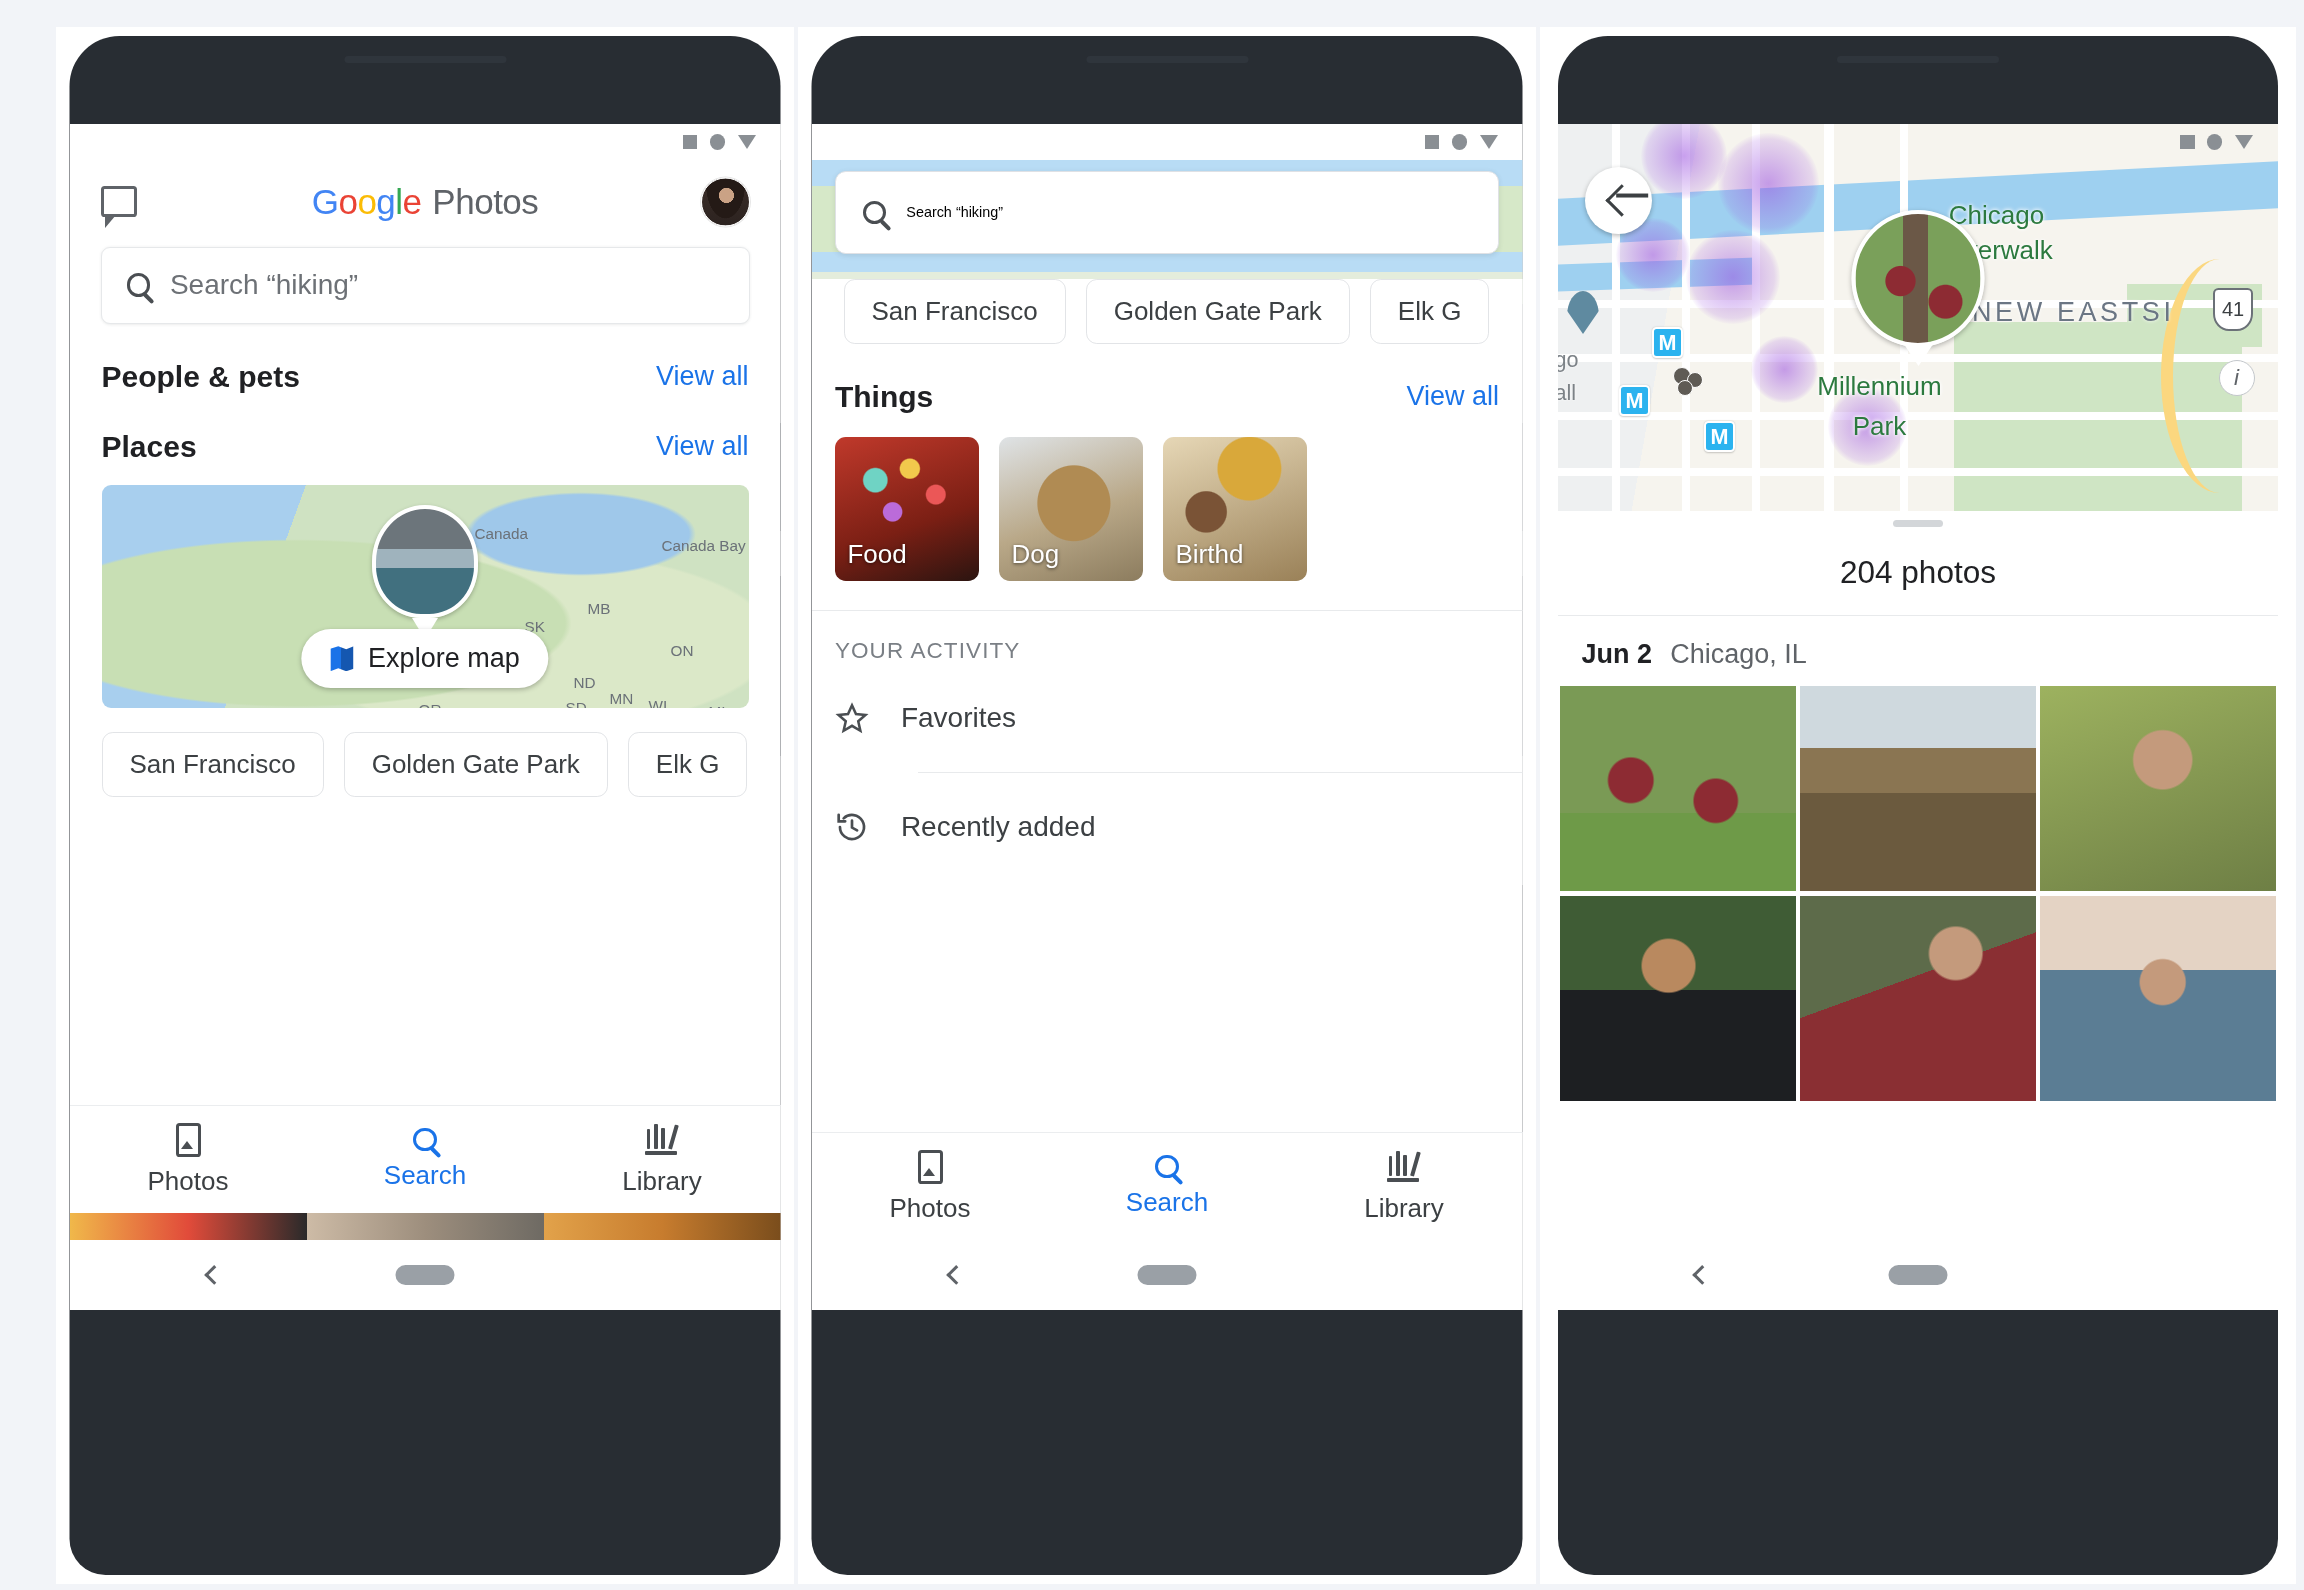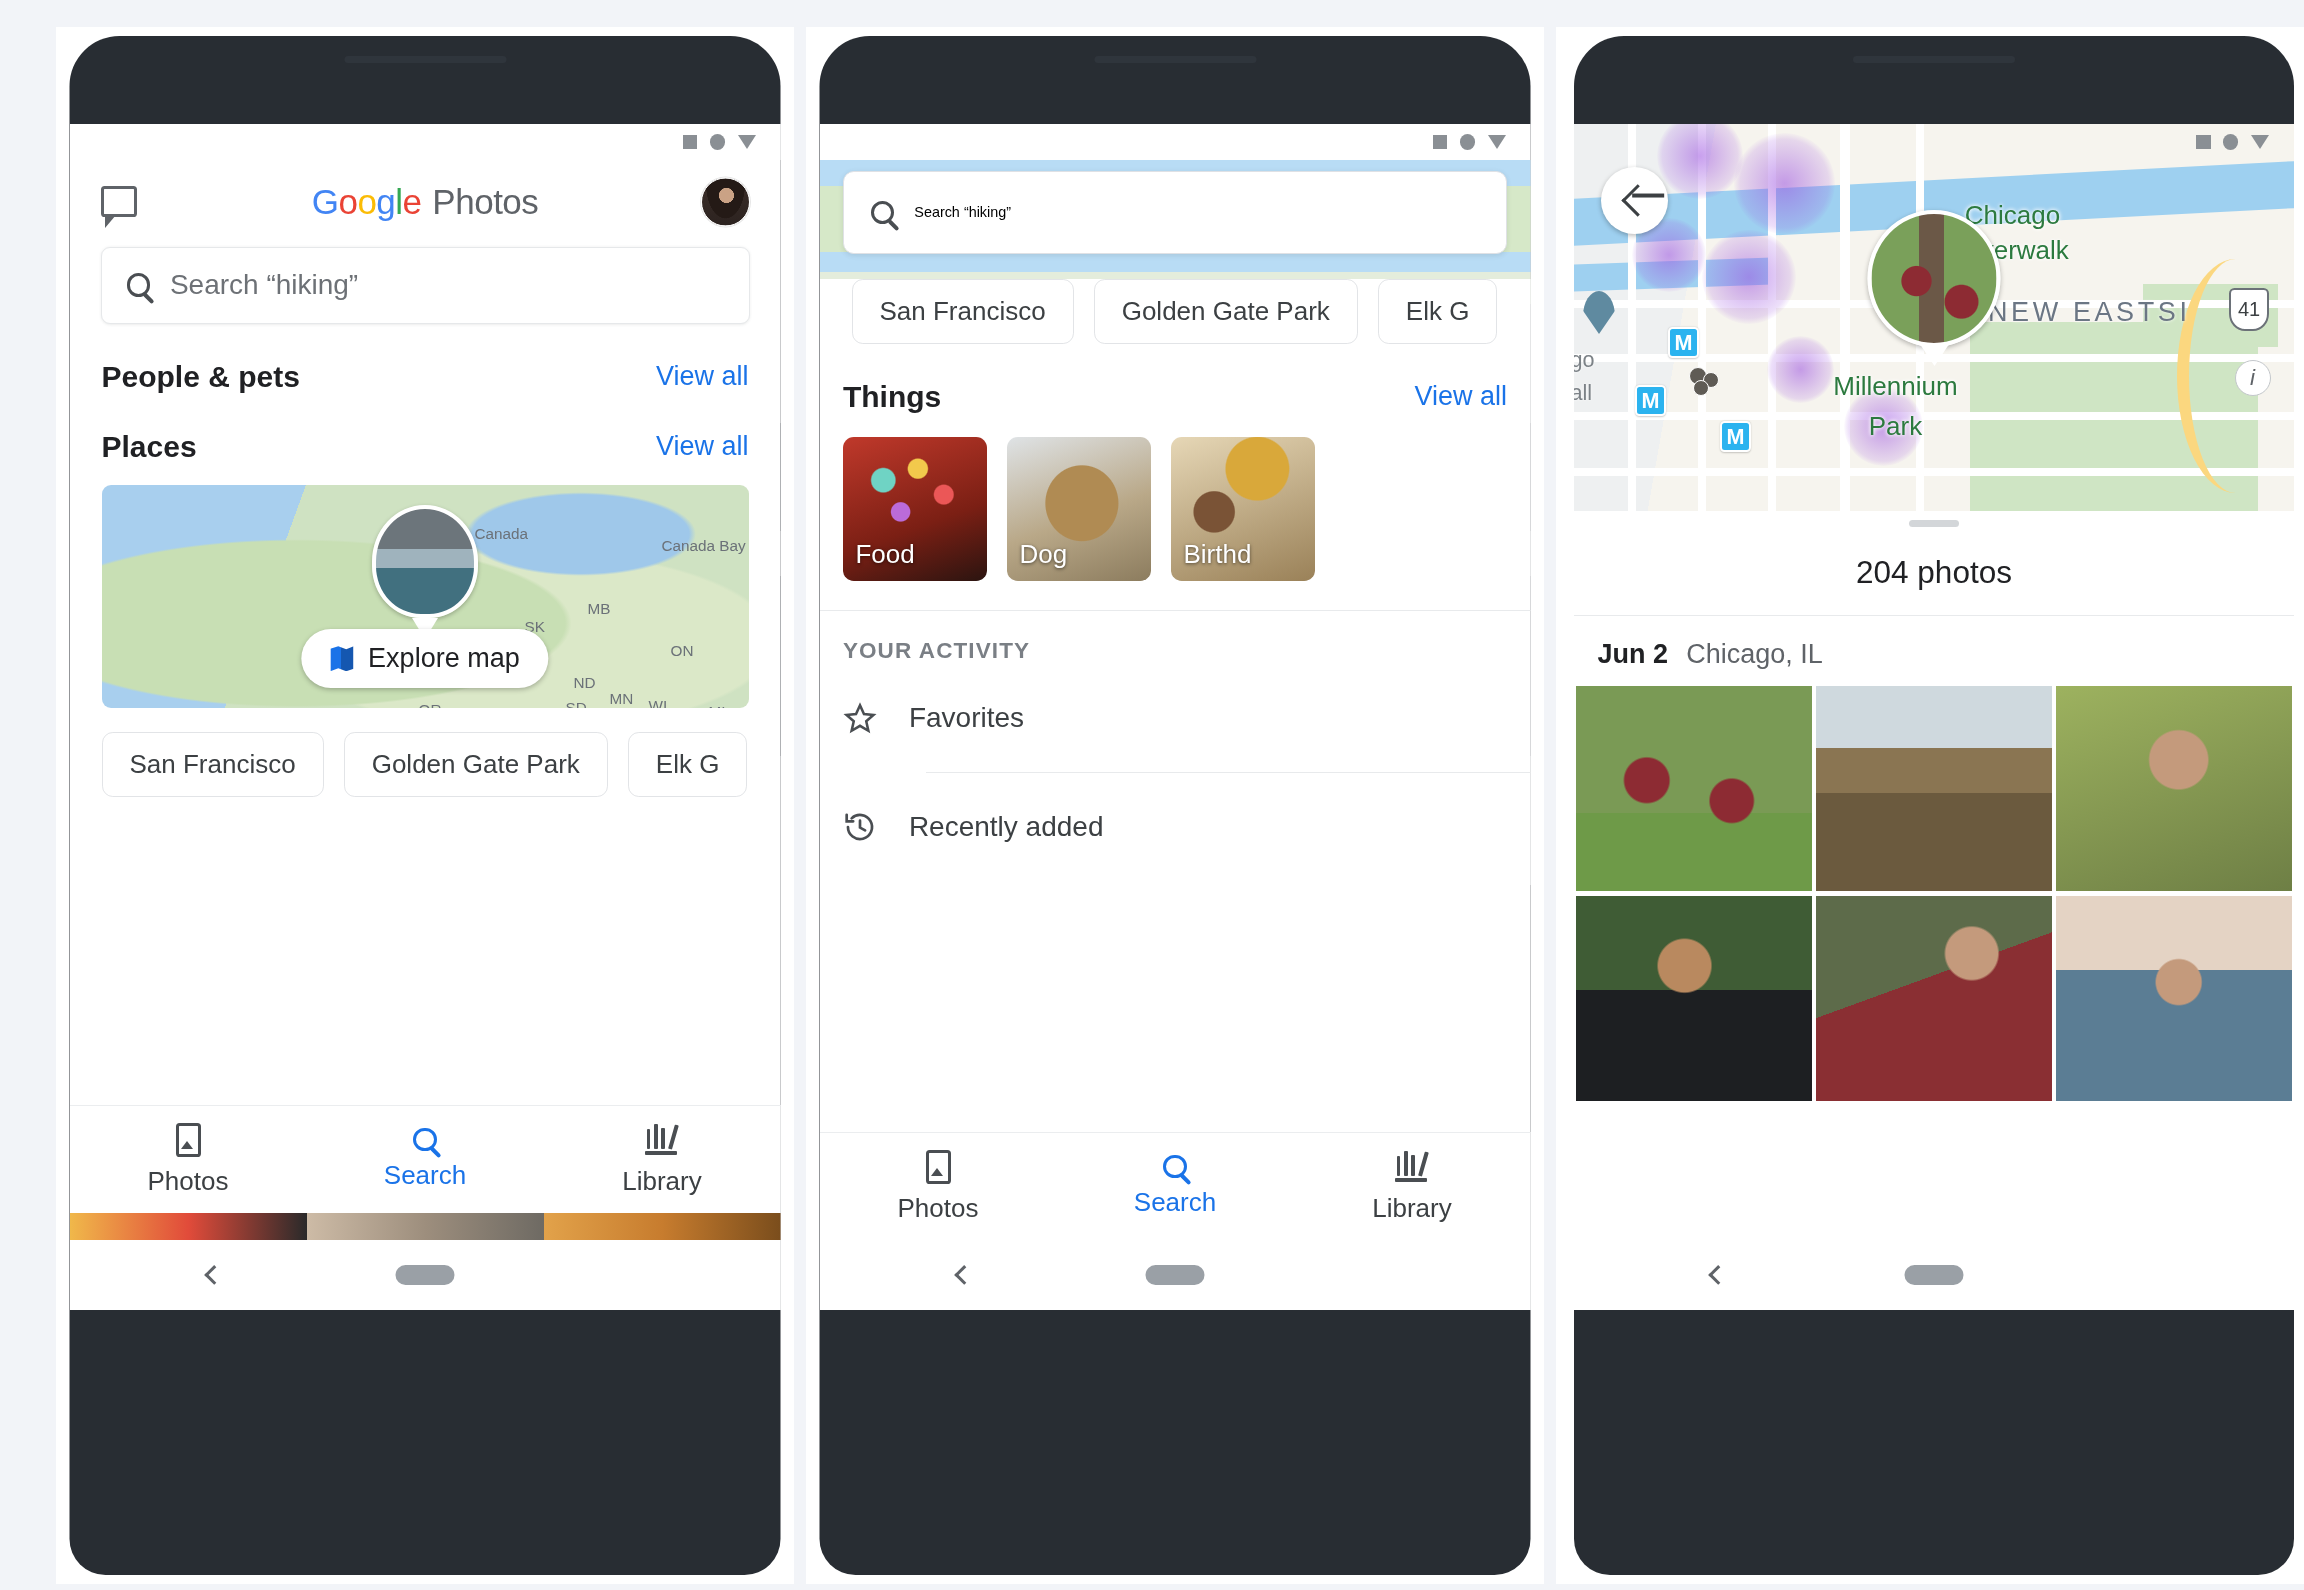--- a/index.html
+++ b/index.html
@@ -10,21 +10,21 @@
     font-family: "Liberation Sans", sans-serif;
     overflow: hidden;
   }
   .stage {
     position: relative;
     width: 2304px; height: 1590px;
     display: flex;
     align-items: flex-start;
     justify-content: flex-start;
     padding: 27px 0 0 56px;
-    gap: 12px;
+    gap: 4px;
   }
 
   
   .panel {
     position: relative;
     width: 738px;
     height: 1557px;
     background: #ffffff;
     flex: 0 0 auto;
   }
@@ -438,21 +438,20 @@
       radial-gradient(circle at 60% 22%, #d9a83a 0 22%, transparent 23%),
       radial-gradient(circle at 30% 52%, #7a5336 0 16%, transparent 17%),
       linear-gradient(160deg,#e6d7b6,#9a8158);
   }
   .divider-lg { height: 0.9px; background:#e8eaec; margin: 29px 0 0 0; }
   .caps {
     font-size: 22.5px;
     letter-spacing: 1.1px;
     color:#7a7f85;
     padding: 27px 0 0 23.4px;
-    font-weight: bold;
   }
   .rowitem {
     display:flex; align-items:center;
     gap: 32px;
     padding: 0 23.4px;
     height: 108px;
   }
   .rowitem .rlabel { font-size: 28px; color:#3c4043; }
   .row-divider { height:0.9px; background:#e8eaec; margin-left: 106px; }
   .ic-star {

